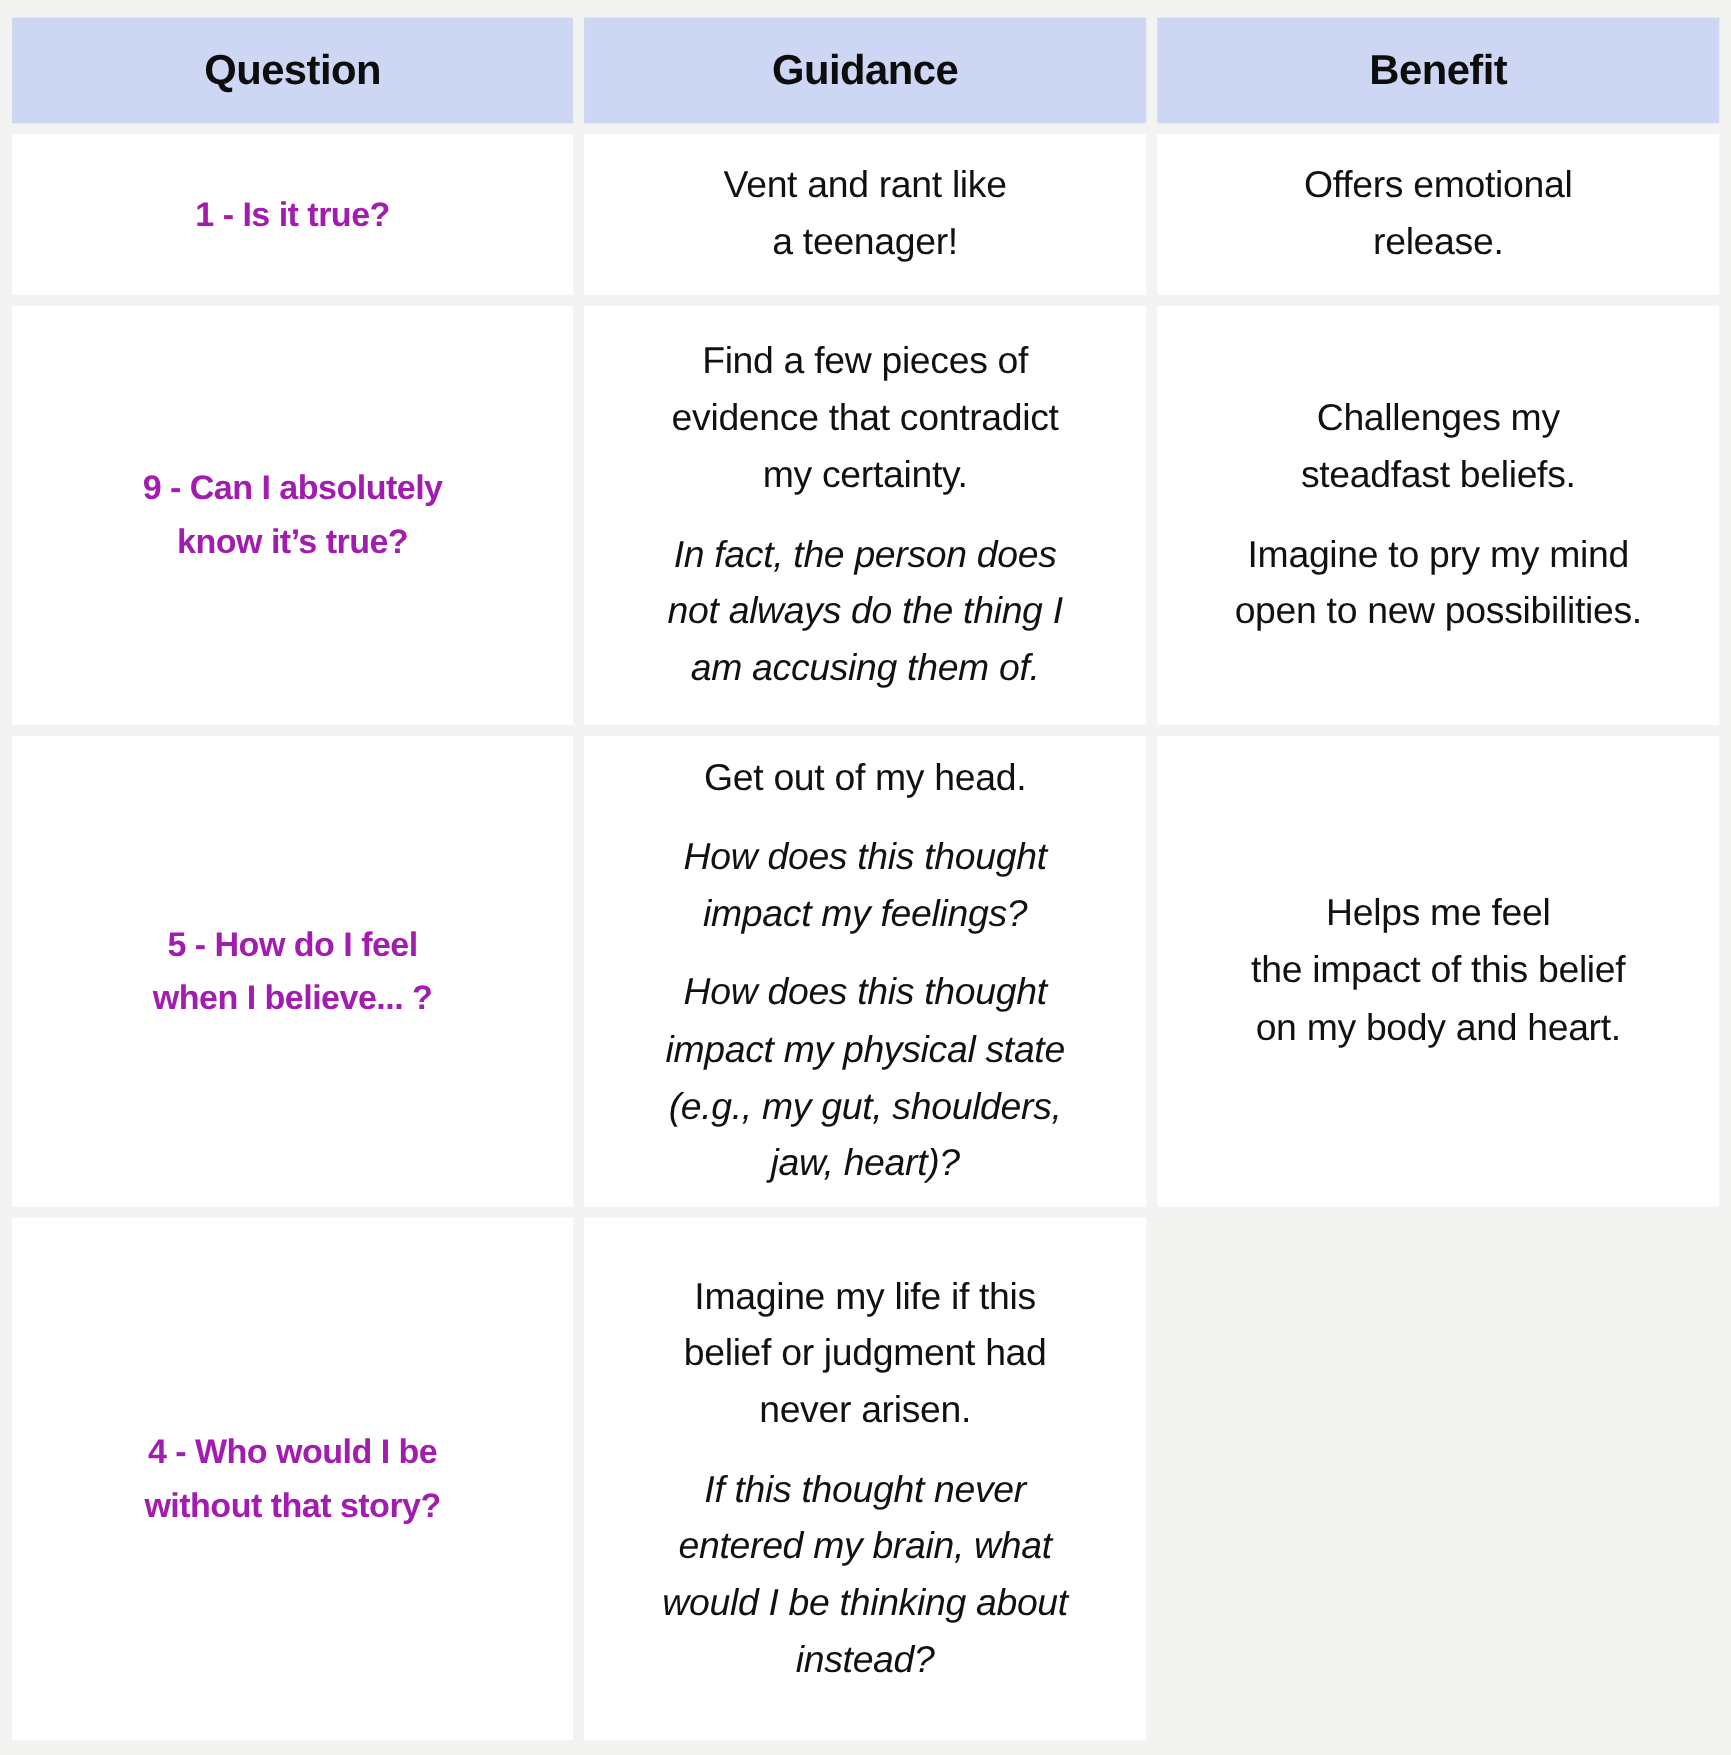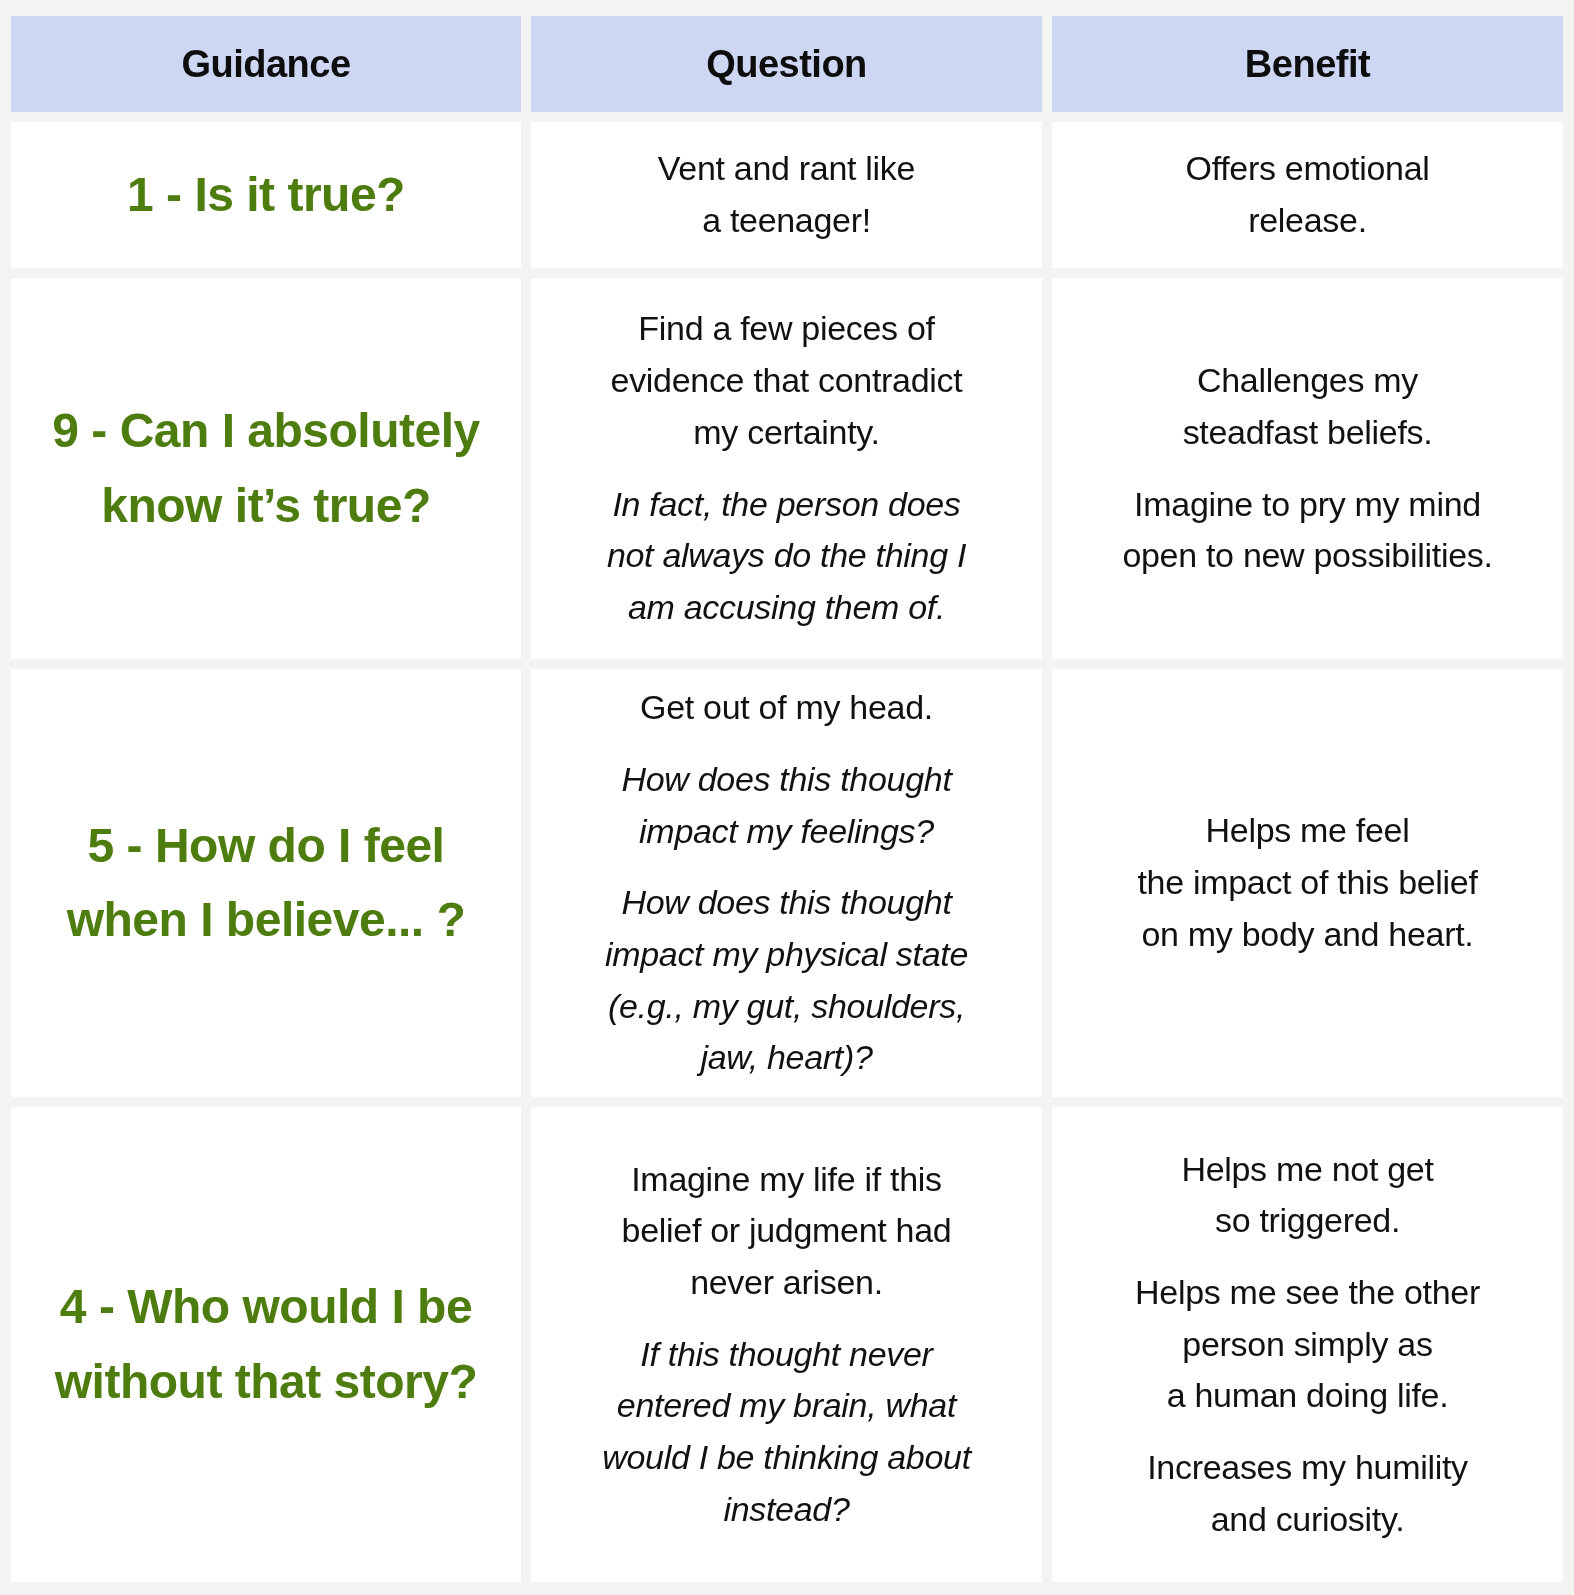--- a/index.html
+++ b/index.html
@@ -35,24 +35,24 @@
     overflow: hidden;
   }
   .header-cell {
     background: #cdd6f2;
     font-size: 38px;
     font-weight: 700;
     letter-spacing: -0.5px;
     color: #0d0d0d;
   }
   .question-cell {
-    font-size: 48px;
+    font-size: 31px;
     font-weight: 700;
     letter-spacing: -0.5px;
-    color: #4d7c0f;
+    color: #a21caf;
   }
   .question-cell .para {
     line-height: 1.55;
   }
   .body-cell {
     font-size: 34px;
     letter-spacing: -0.3px;
     justify-content: center;
   }
   .para {
@@ -63,24 +63,24 @@
   .italic {
     font-style: italic;
   }
 </style>
 </head>
 <body>
 
 <div class="table">
 
   <div class="cell header-cell">
-    <span>Guidance</span>
+    <span>Question</span>
   </div>
   <div class="cell header-cell">
-    <span>Question</span>
+    <span>Guidance</span>
   </div>
   <div class="cell header-cell">
     <span>Benefit</span>
   </div>
 
   <div class="cell question-cell">
     <div class="para">1 - Is it true?</div>
   </div>
   <div class="cell body-cell">
     <p class="para">Vent and rant like
@@ -135,23 +135,14 @@
   </div>
   <div class="cell body-cell">
     <p class="para">Imagine my life if this
 belief or judgment had
 never arisen.</p>
     <p class="para italic">If this thought never
 entered my brain, what
 would I be thinking about
 instead?</p>
   </div>
-  <div class="cell body-cell">
-    <p class="para">Helps me not get
-so triggered.</p>
-    <p class="para">Helps me see the other
-person simply as
-a human doing life.</p>
-    <p class="para">Increases my humility
-and curiosity.</p>
-  </div>
 
 </div>
 
 </body></html>

